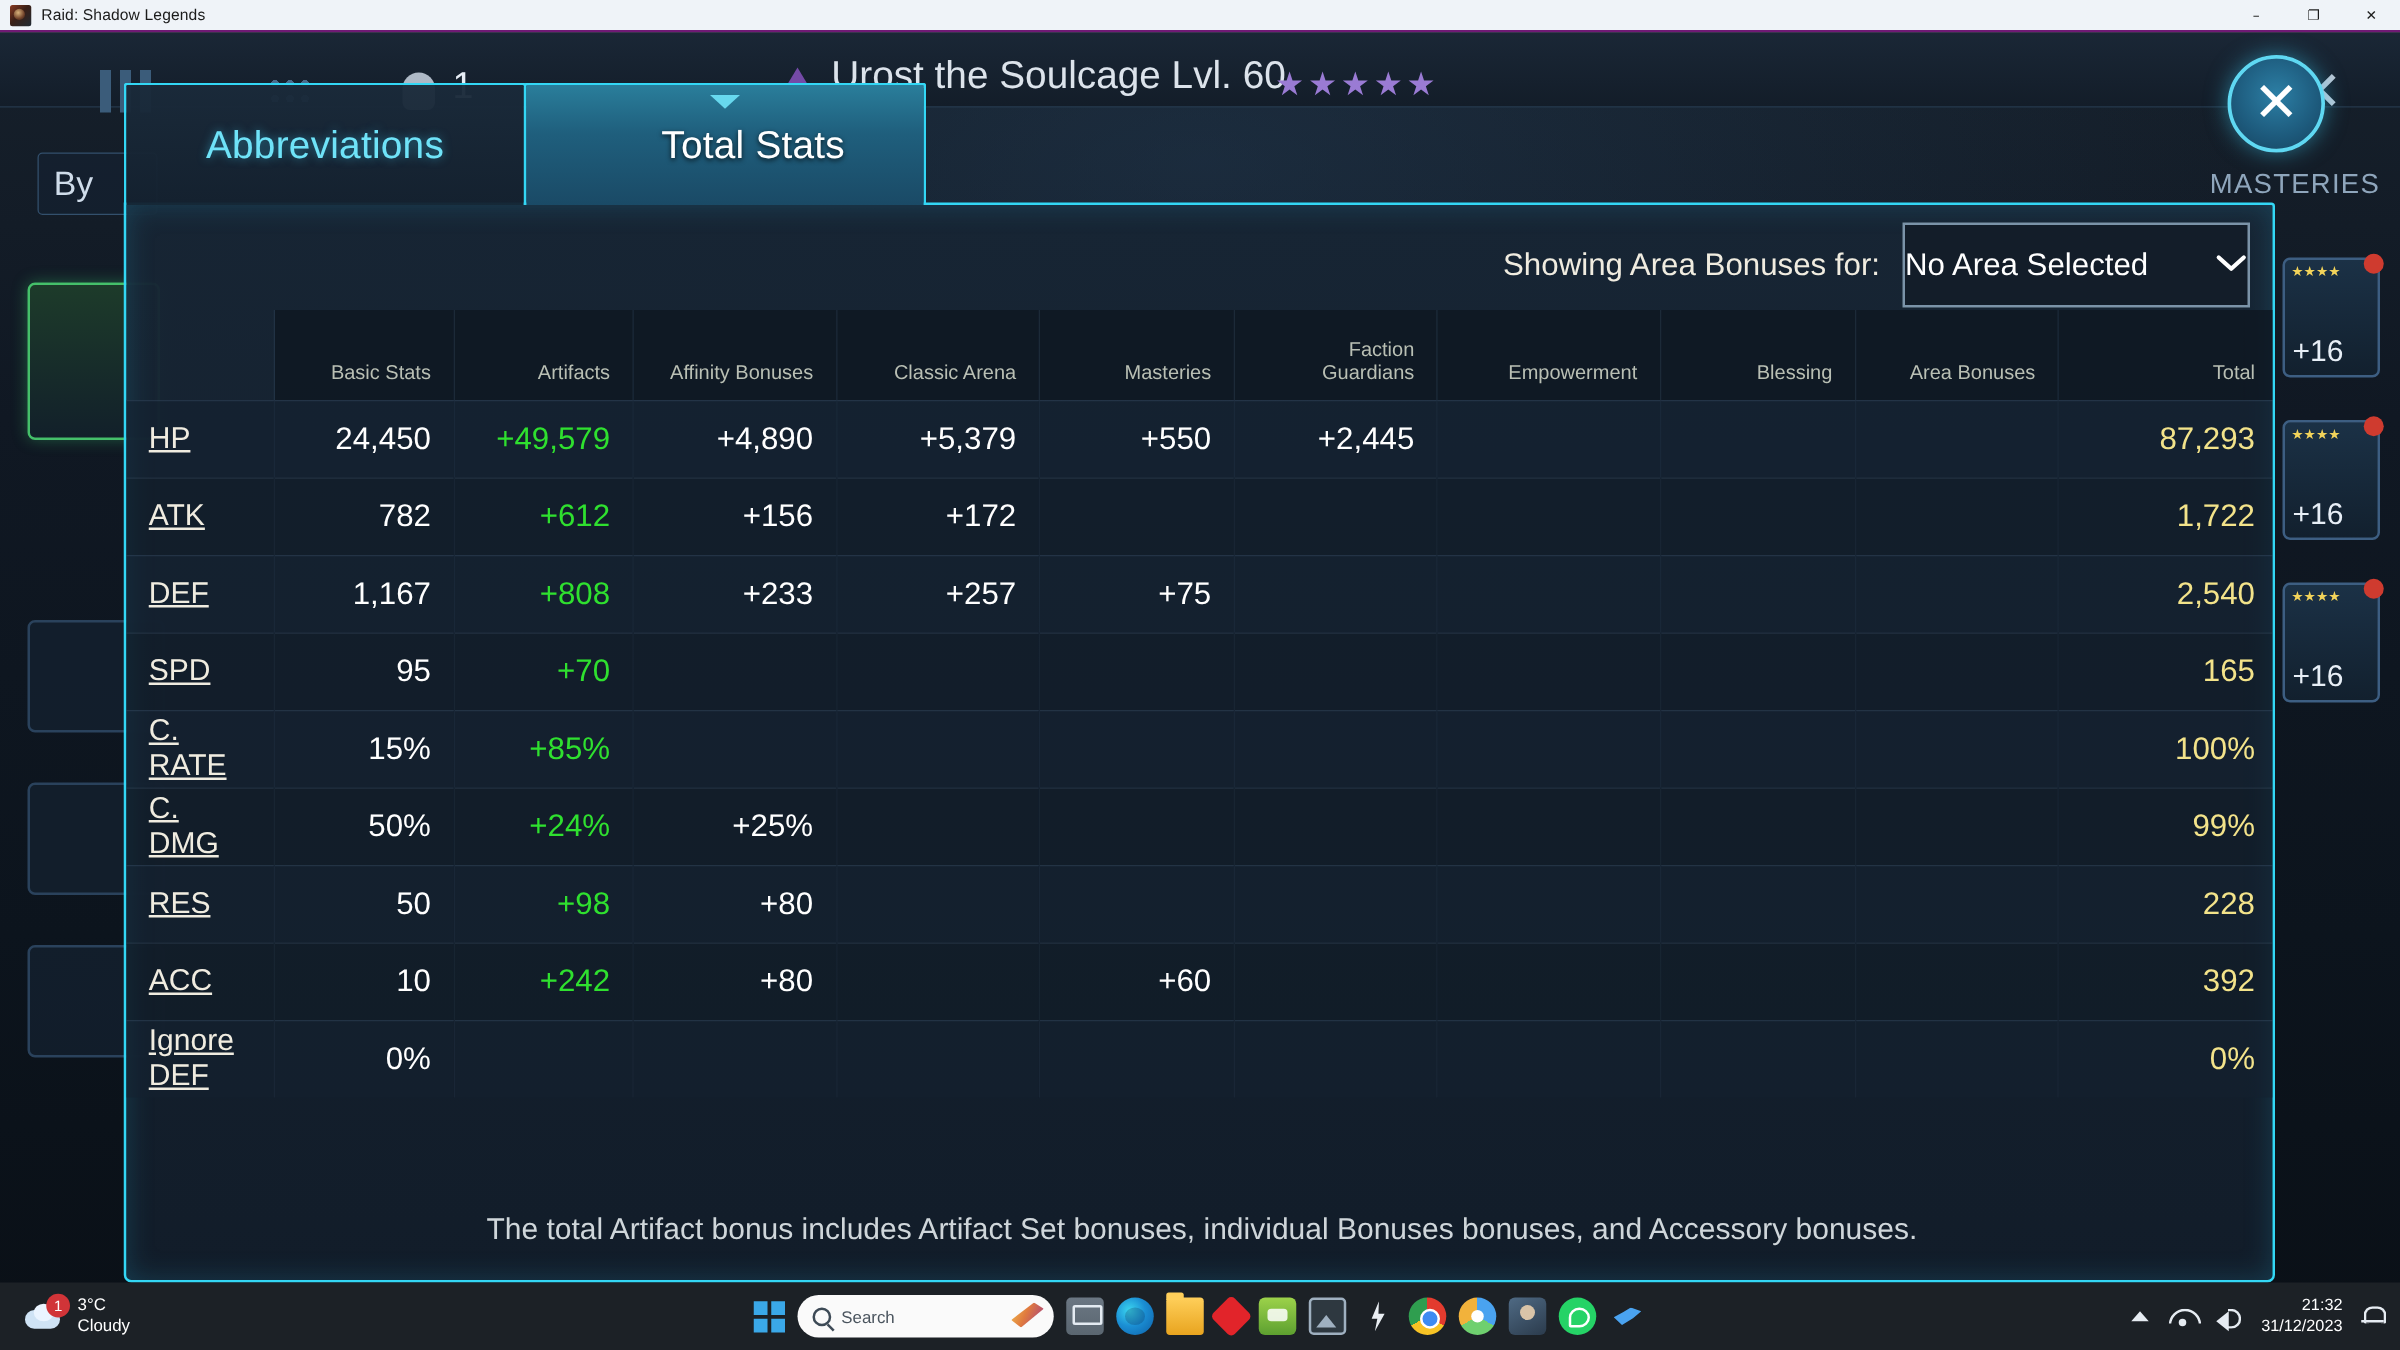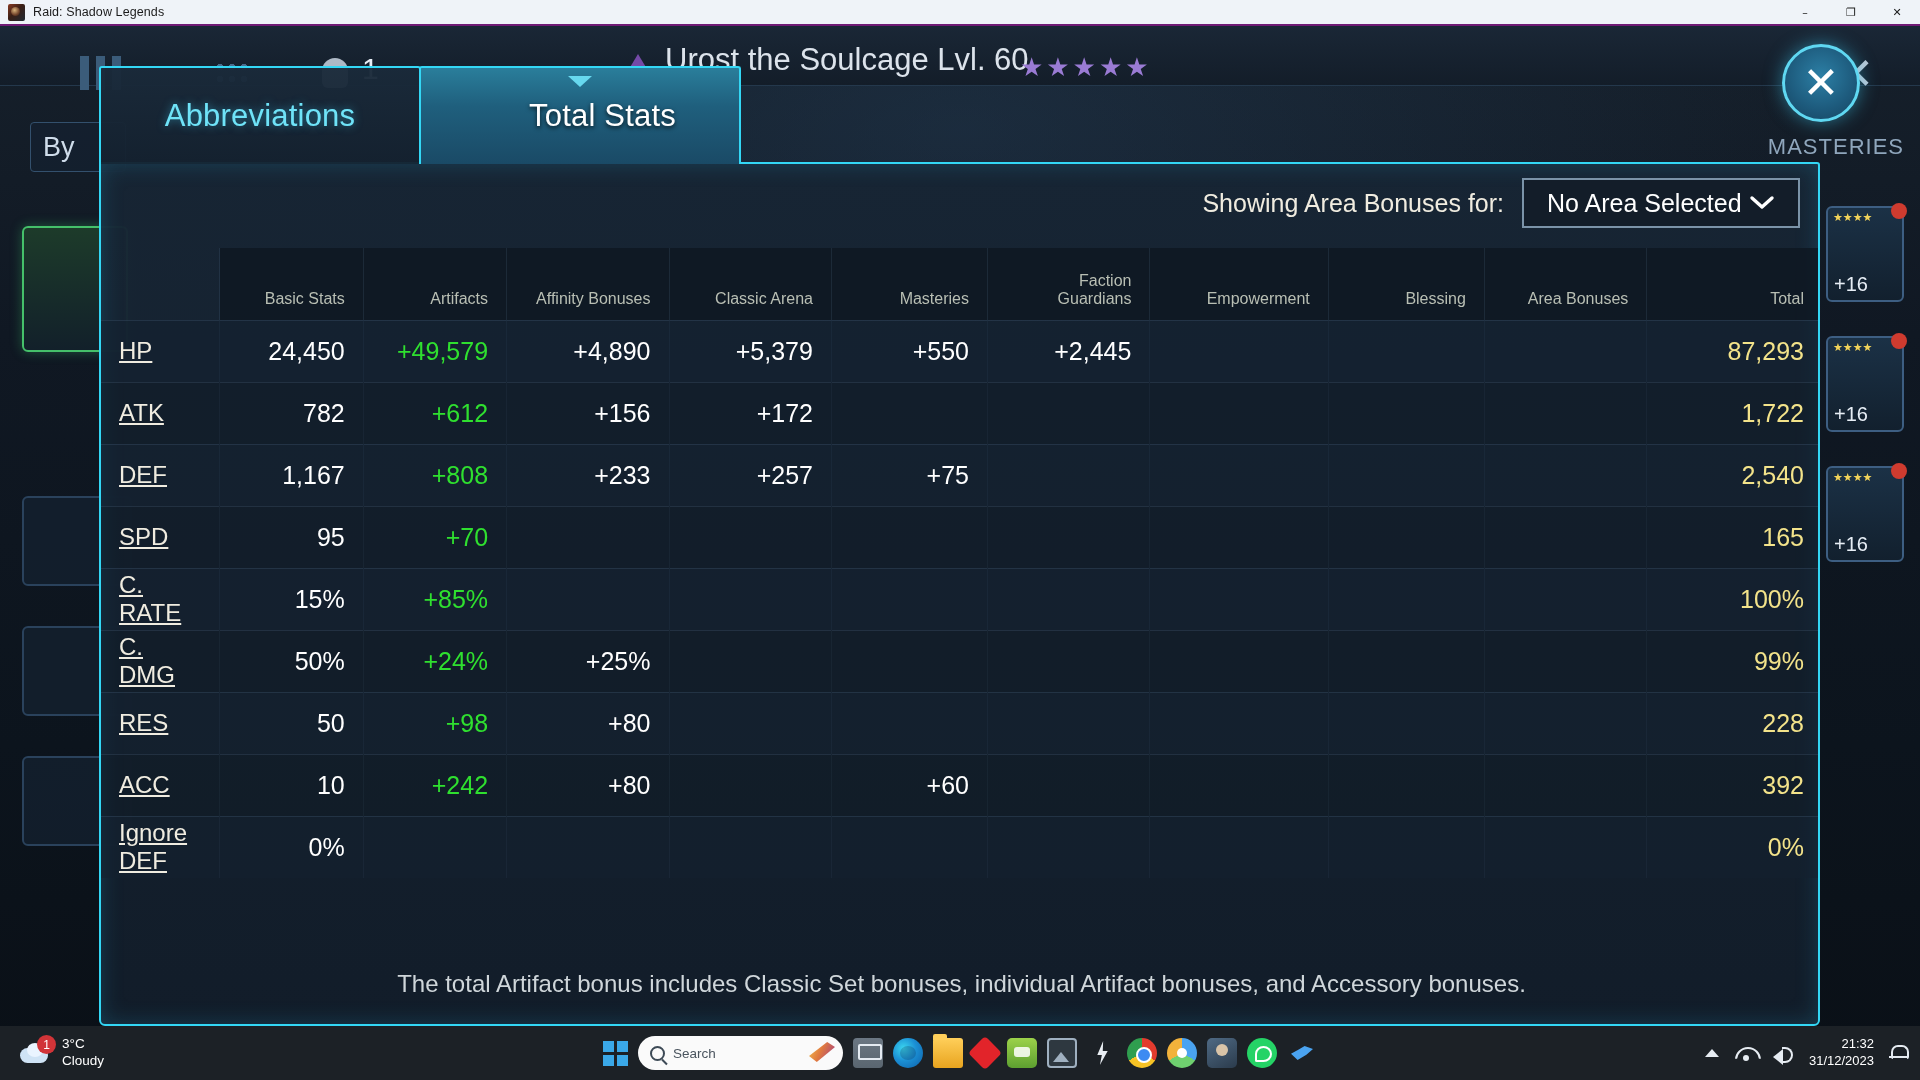--- a/index.html
+++ b/index.html
@@ -74,21 +74,21 @@
     position:absolute; border:2px solid #2d5a3a; border-radius:6px;
     background:linear-gradient(180deg,#1d3b2a 0%, #12202a 100%);
   }
   .bg-card.left{ left:22px; top:200px; width:106px; height:126px; border-color:#45c06a;
     box-shadow:0 0 12px rgba(60,200,110,.35);}
   .bg-card.slot{ left:22px; width:110px; height:90px; border-color:#2a425c; background:rgba(20,33,48,.75);}
   .bg-gear{
     position:absolute; right:16px; width:78px; height:96px; border:2px solid #3d5e82;
     border-radius:6px; background:linear-gradient(180deg,#1b3146 0%,#12202e 100%);
   }
-  .bg-gear .lvl{position:absolute; left:6px; bottom:4px; color:#e7eef6; font-size:20px;}
+  .bg-gear .lvl{position:absolute; left:6px; bottom:4px; color:#e7eef6; font-size:24px;}
   .bg-gear .dot{position:absolute; right:-5px; top:-5px; width:16px; height:16px; border-radius:50%;
     background:#cf3b2f;}
   .bg-gear .stars{position:absolute; left:5px; top:3px; color:#f2d35a; font-size:11px;}
 
   
   #modal {
     position: absolute; left: 99px; top: 40px; width: 1721px; height: 960px;
   }
   #tabs { position: absolute; left: 0; top: 0; display: flex; height: 98px; z-index: 4; }
   .tab {
@@ -134,22 +134,22 @@
     border: 3px solid #5fd8f2;
     box-shadow: 0 0 18px rgba(60,200,240,.5);
     display: flex; align-items: center; justify-content: center;
     color: #ffffff; font-size: 44px; line-height: 1; font-family: "DejaVu Sans", sans-serif;
   }
 
   
   #areabar { position: absolute; right: 18px; top: 14px; display: flex; align-items: center; gap: 18px; }
   #areabar .label { font-size: 25px; color: #f0ece0; }
   #areaselect {
-    width: 278px; height: 50px; border: 2px solid #7b93a8;
-    background: #131d29; display: flex; align-items: center; padding: 0 23px;
+    width: 278px; height: 68px; border: 2px solid #7b93a8;
+    background: #131d29; display: flex; align-items: center; padding: 0 0;
     color: #ffffff; font-size: 25px; justify-content: space-between;
   }
   #areaselect .chev { font-size: 22px; color: #ffffff; font-family: "DejaVu Sans", sans-serif; }
 
   
   table { position: absolute; left: 0; top: 84px; width: 1721px; border-collapse: collapse; }
   thead th {
     font-weight: normal; font-size: 16px; color: #b9bfb4;
     text-align: right; padding: 10px 18px 12px 18px; vertical-align: bottom;
     background: rgba(14,23,33,.80);
@@ -502,21 +502,21 @@
               <td></td>
               <td></td>
               <td></td>
               <td></td>
               <td></td>
               <td class="total">0%</td>
             </tr>
           </tbody>
       </table>
 
-      <div id="footnote">The total Artifact bonus includes Classic Set bonuses, individual Artifact bonuses, and Accessory bonuses.</div>
+      <div id="footnote">The total Artifact bonus includes Artifact Set bonuses, individual Bonuses bonuses, and Accessory bonuses.</div>
     </div>
   </div>
 </div>
 
 <div id="taskbar">
   <div id="weather">
     <div class="cloud">
       <span class="c"></span>
         <span class="c2"></span>
       <span class="badge">1</span>

